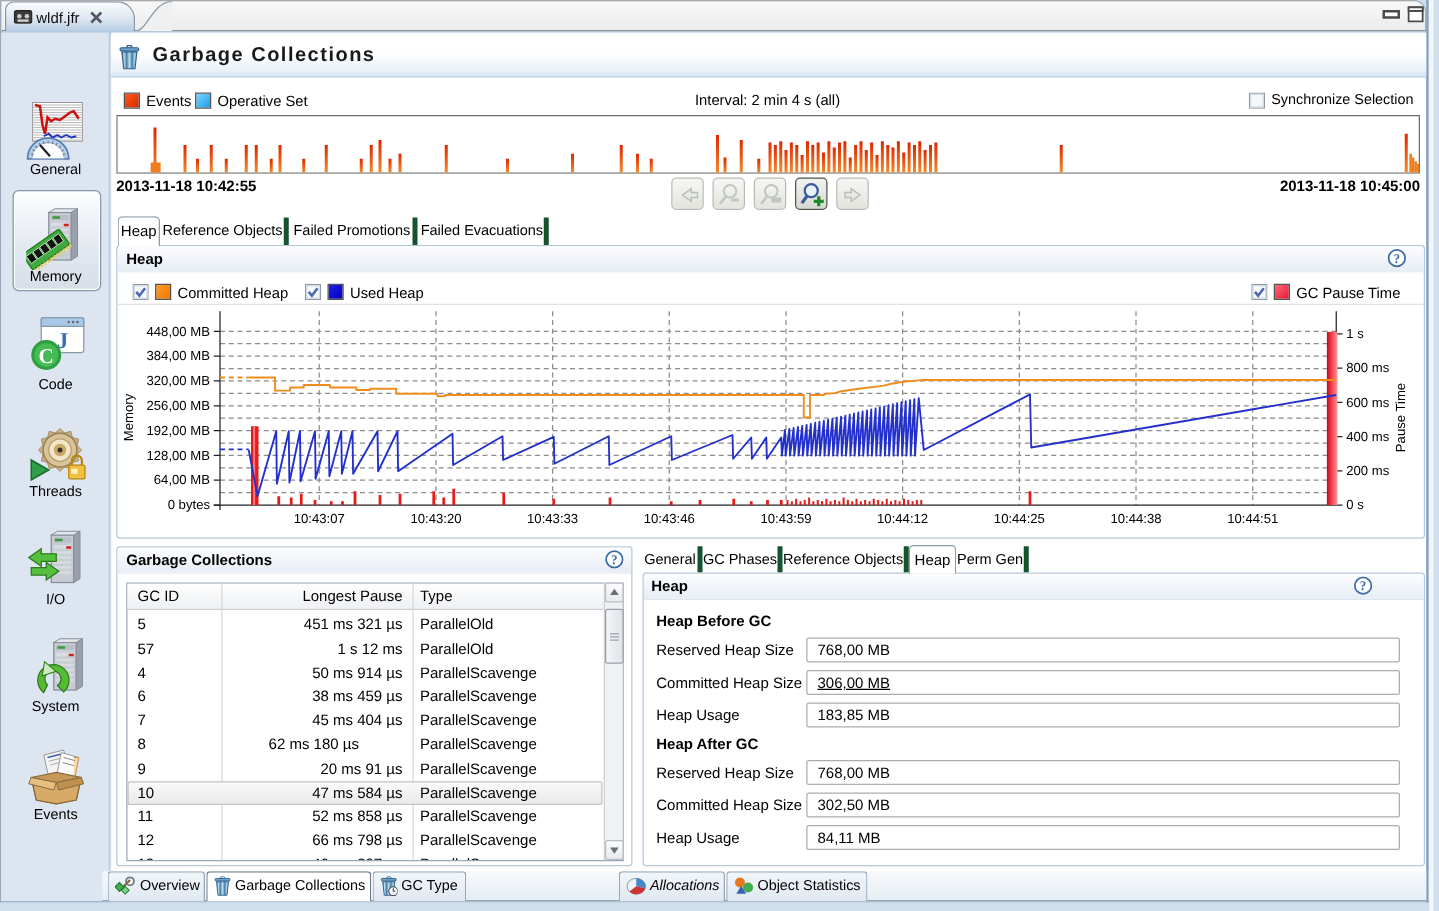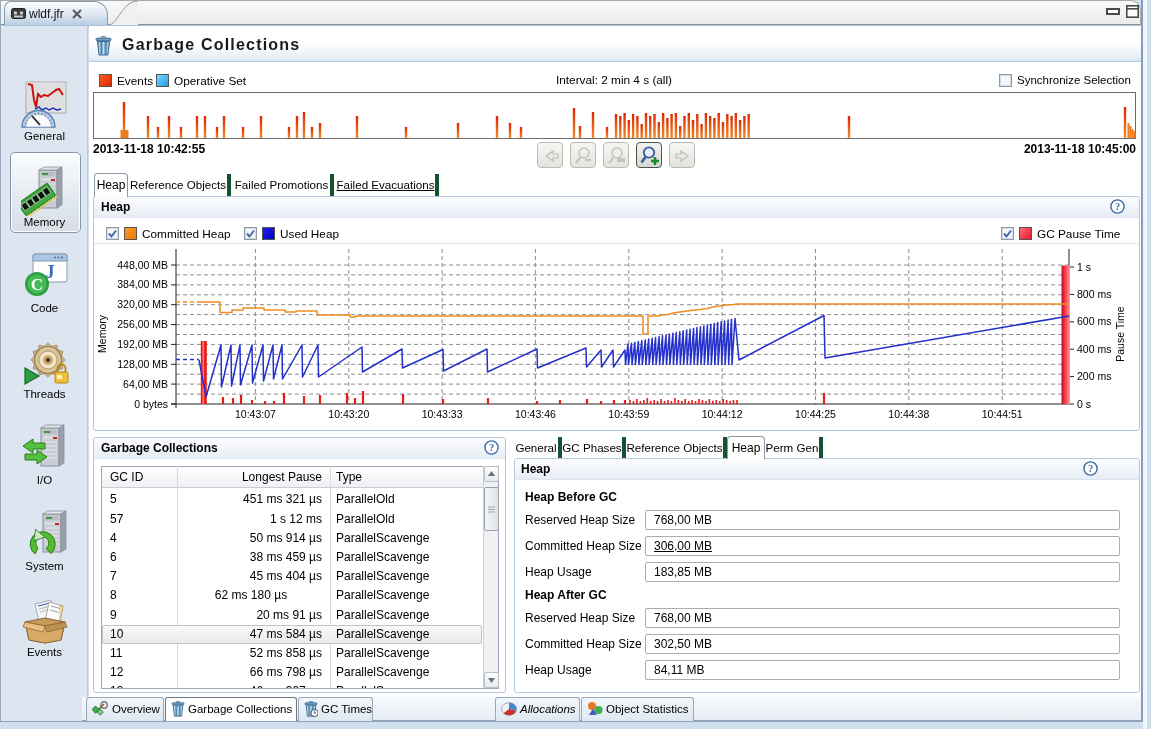--- a/index.html
+++ b/index.html
@@ -369,21 +369,21 @@
           <line x1="14" y1="18" x2="22" y2="18"></line>
         </g>
       </svg></div>
     <div class="abs" style="left:669px;top:142px;width:26px;height:26px;border-radius:4px;border:1px solid #b4bcb4;background:linear-gradient(#f6f6f4,#e4e4de)"><svg width="26" height="26" viewBox="0 0 26 26">
         <path d="M11 8 L11 11 L6 11 L6 15 L11 15 L11 18 L18 13 Z" fill="#e8e8e4" stroke="#b8beb8" stroke-width="1.2"></path>
       </svg></div>
 
 <div class="abs seltab" style="left:94px;top:173px;width:34px;height:24px;">Heap</div>
     <div class="abs unseltab" style="left:129px;top:174px;width:102px;height:22px;">Reference Objects</div>
     <div class="abs unseltab" style="left:233px;top:174px;width:101px;height:22px;">Failed Promotions</div>
-    <div class="abs unseltab" style="left:336px;top:174px;width:103px;height:22px;text-decoration:underline;">Failed Evacuations</div>
+    <div class="abs unseltab" style="left:336px;top:174px;width:103px;height:22px;">Failed Evacuations</div>
 
 <div class="abs panel" style="left:93px;top:196px;width:1047px;height:235px">
       <div class="phead"></div>
     </div>
 <div class="abs ptitle" style="left:101px;top:200px">Heap</div>
 <svg class="abs" style="left:1110px;top:199px" width="15" height="15" viewBox="0 0 15 15">
 <circle cx="7.5" cy="7.5" r="6.6" fill="#fff" stroke="#3a6ca8" stroke-width="1.4"></circle>
 <text x="7.5" y="11" text-anchor="middle" font-family="Liberation Serif" font-size="10.5" font-weight="bold" fill="#3a6ca8">?</text>
     </svg>
 <svg class="abs" style="left:106px;top:227px" width="13" height="13" viewBox="0 0 13 13">
@@ -692,21 +692,21 @@
             <stop offset="1" stop-color="#3d6f96"></stop>
           </linearGradient>
         </defs>
         <rect x="6.5" y="0.4" width="4" height="2" rx="1" fill="none" stroke="#2d5f8a"></rect>
         <rect x="1" y="2.2" width="15" height="2.6" rx="1.2" fill="#6da3c8" stroke="#2d5f8a" stroke-width="0.9"></rect>
         <path d="M2.5 5.5 L4 19 L13 19 L14.5 5.5 Z" fill="url(#btgt)" stroke="#2d5f8a" stroke-width="0.9"></path>
         <circle cx="13" cy="15" r="4.5" fill="#f8f8ff" stroke="#334" stroke-width="1"></circle>
         <line x1="13" y1="15" x2="13" y2="12" stroke="#334"></line>
         <line x1="13" y1="15" x2="15" y2="15" stroke="#334"></line>
       </svg>
-      <span>GC Times</span>
+      <span>GC Type</span>
     </div>
     <div class="abs btab" style="left:374px;width:120px;margin-top:36px;">
       <svg width="14" height="16" viewBox="0 0 17 20">
         <defs>
           <linearGradient id="btgc" x1="0" y1="0" x2="1" y2="0">
             <stop offset="0" stop-color="#3d6f96"></stop>
             <stop offset="0.15" stop-color="#bcdcee"></stop>
             <stop offset="0.32" stop-color="#487fa8"></stop>
             <stop offset="0.5" stop-color="#c2e0f0"></stop>
             <stop offset="0.68" stop-color="#487fa8"></stop>

